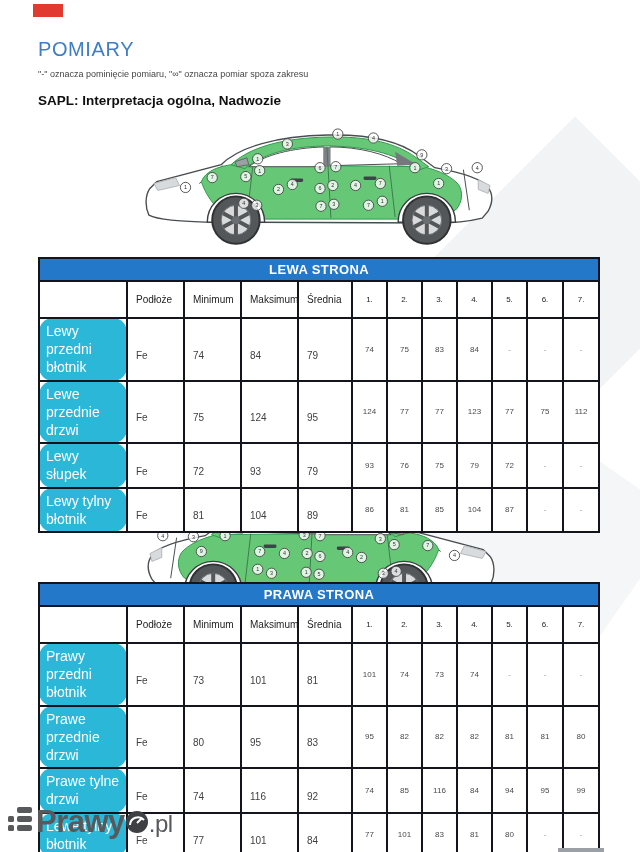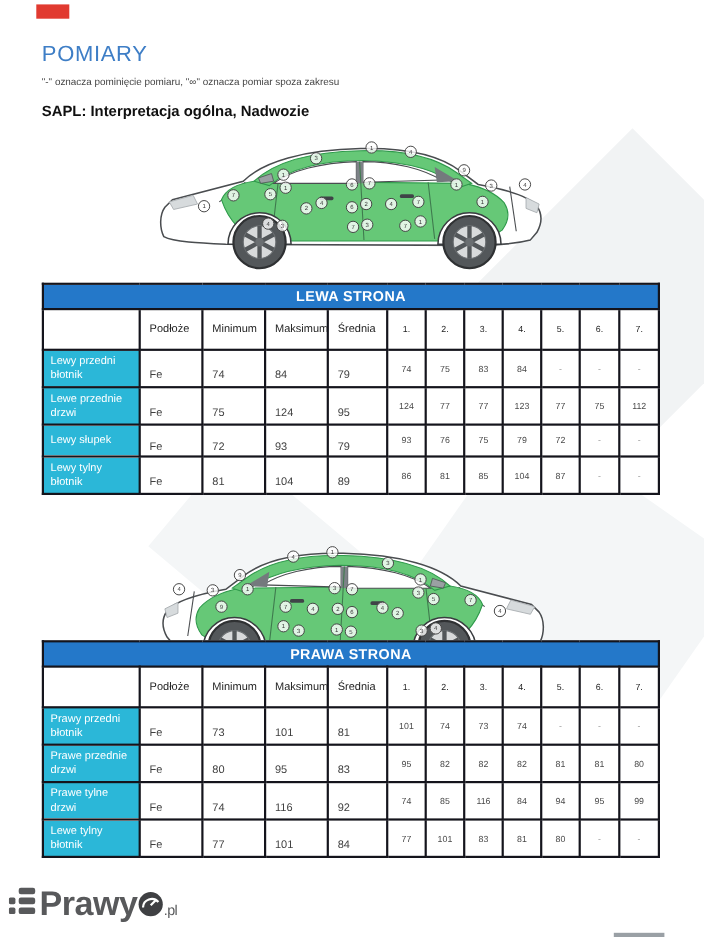--- a/index.html
+++ b/index.html
@@ -17,31 +17,31 @@
   .car2{left:142px;top:490px;}
   .meas-table{position:absolute;left:38px;border-collapse:collapse;table-layout:fixed;
               width:560px;z-index:2;background:#fff;}
   .t1{top:257px;} .t2{top:582px;}
   .meas-table td,.meas-table th{border:2px solid #14141c;overflow:hidden;}
   .title-cell{background:#2478c9;color:#fff;font-weight:bold;font-size:13px;letter-spacing:.4px;
               text-align:center;height:21px;padding:0;}
   .hdr-cell{background:#fff;font-weight:normal;font-size:10px;color:#1d1d1d;text-align:left;
             padding:2px 2px 2px 8px;height:31px;}
   .hdr-num{font-size:8px;text-align:center;padding:2px 1px;}
-  .lbl-cell{background:#2bb7d8;color:#fff;font-size:10px;line-height:1.3;text-align:left;
-            padding:3px 6px;font-weight:normal;}
+  .lbl-cell{background:#2bb7d8;color:#fff;font-size:14px;line-height:1.3;text-align:left;
+            padding:3px 6px;font-weight:normal;border-radius:14px;}
   .val-cell{font-size:10px;color:#3f3f3f;text-align:left;padding:14px 2px 2px 8px;}
   .num-cell{font-size:8px;color:#4a4a4a;text-align:center;padding:2px 1px;}
   .dash{color:#9a9a9a;}
   .row-h{height:27px;}
   .logo{position:absolute;left:8px;top:806px;z-index:4;display:flex;align-items:flex-end;}
   .logo-icon{width:25px;height:27px;margin-right:3px;margin-bottom:3px;}
   .logo-text{font-size:31px;font-weight:bold;color:#58595b;line-height:.9;letter-spacing:-.5px;}
   .logo-o{display:inline-block;vertical-align:-2px;}
-  .logo-suffix{font-size:13px;font-weight:normal;color:#58595b;}
+  .logo-suffix{font-size:24px;font-weight:normal;color:#58595b;}
   .bottom-strip{position:absolute;left:558px;top:848px;width:46px;height:4px;background:#9aa0a5;z-index:3;}
 </style>
 </head>
 <body>
 
 <div class="page">
 
   <div class="wm" style="left:470px;top:160px;width:210px;height:210px;transform:rotate(45deg);"></div>
   <div class="wm wm2" style="left:400px;top:430px;width:250px;height:190px;transform:rotate(35deg);"></div>
   <div class="wm wm2" style="left:150px;top:455px;width:200px;height:120px;transform:rotate(40deg);"></div>

